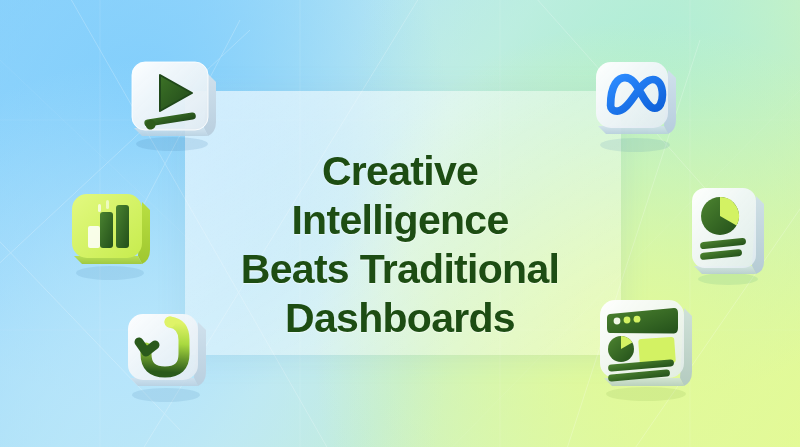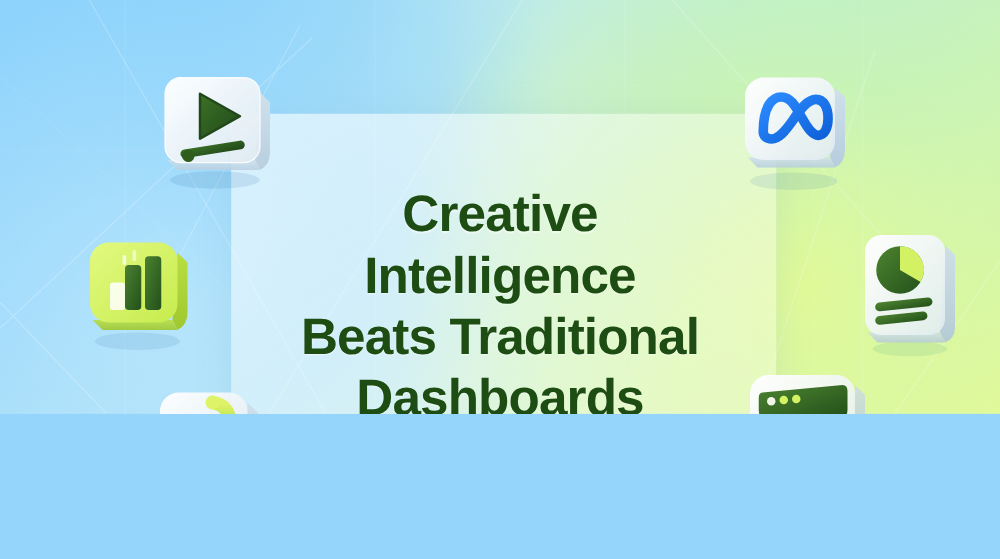--- a/index.html
+++ b/index.html
@@ -11,21 +11,21 @@
     width: 800px;
     height: 447px;
     overflow: hidden;
     font-family: "Liberation Sans", sans-serif;
     background: #96d5fb;
   }
 
   .stage {
     position: relative;
     width: 800px;
-    height: 331px;
+    height: 447px;
     overflow: hidden;
     background:
       linear-gradient(125deg,
         #8fd3fb 0%,
         #9ed9fa 18%,
         #b7e6f3 34%,
         #c9eee6 48%,
         #c6efd2 60%,
         #d2f4bd 72%,
         #ddf7a6 85%,

